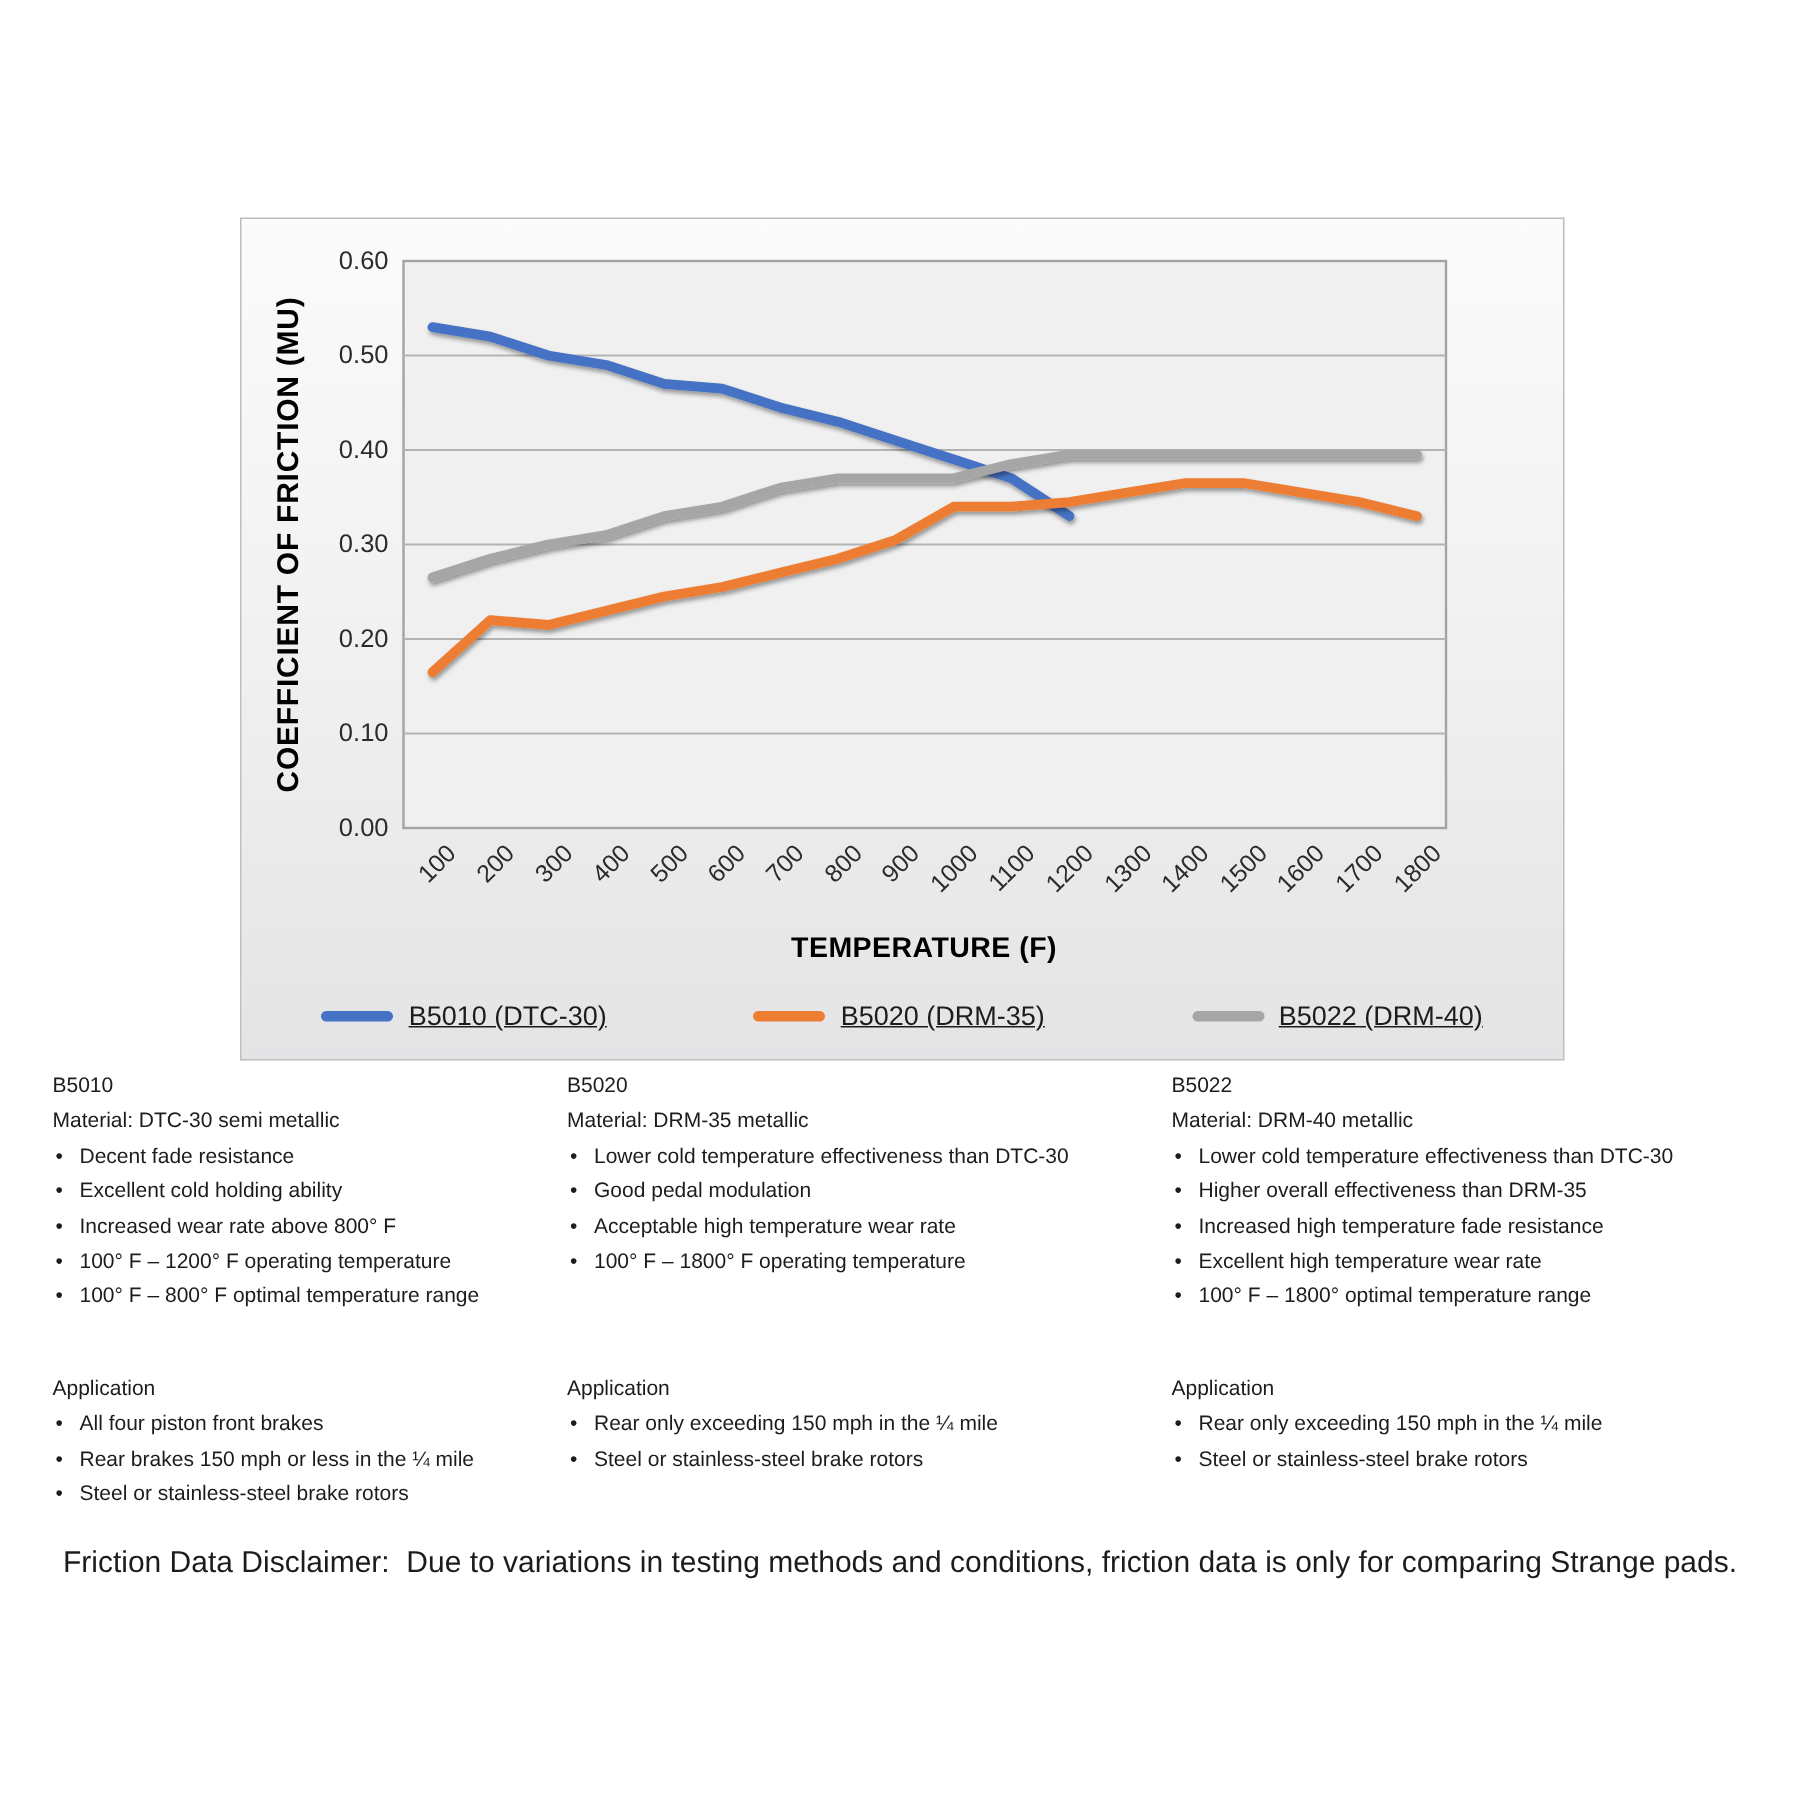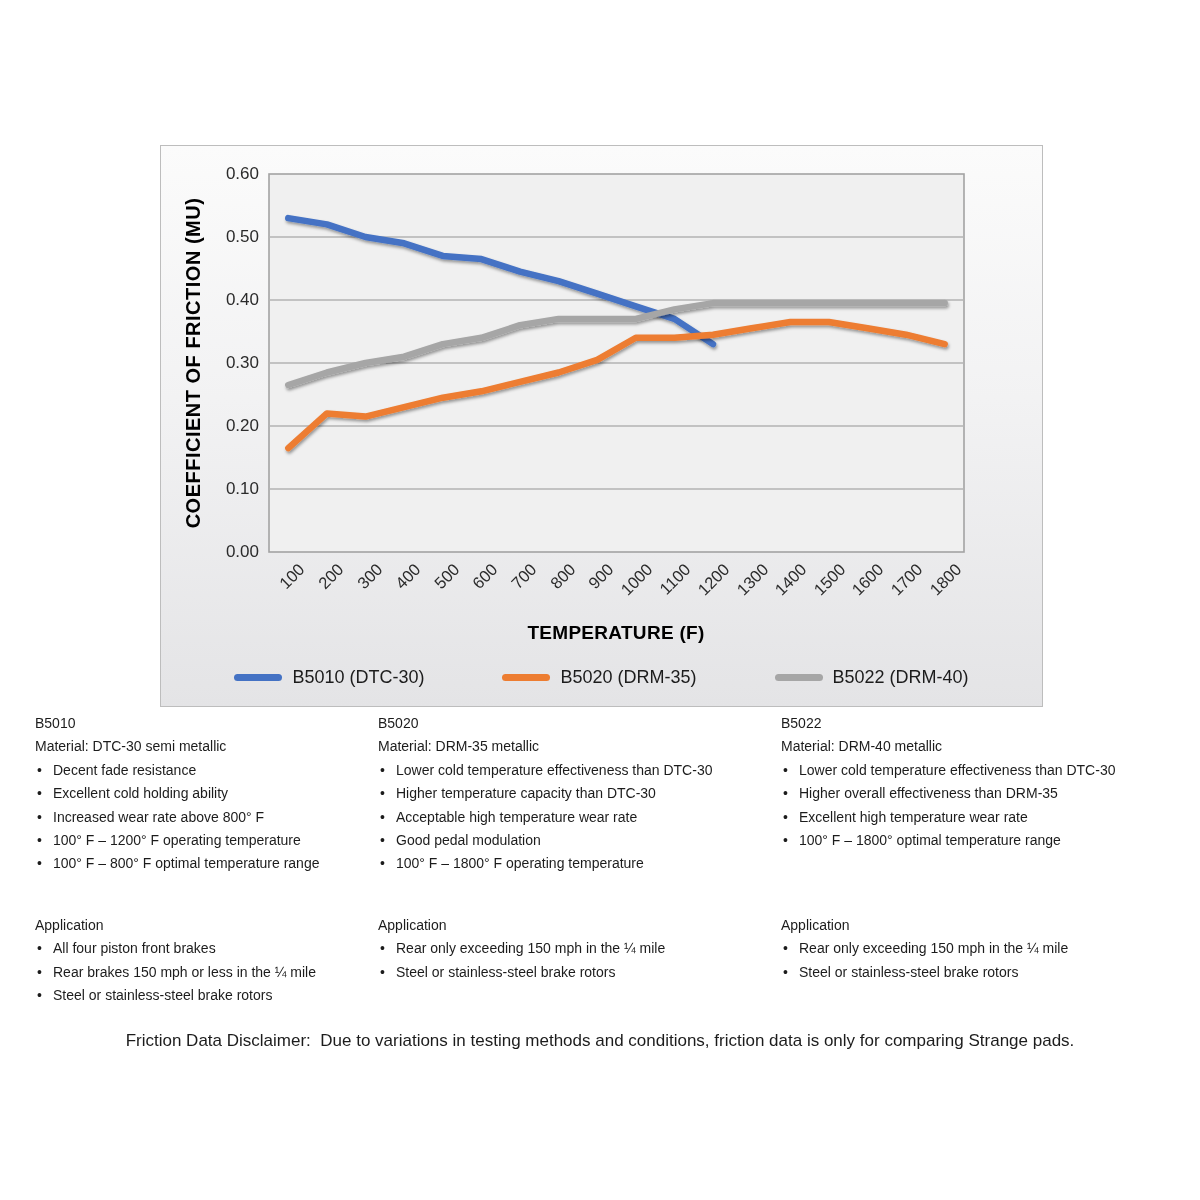--- a/index.html
+++ b/index.html
@@ -36,40 +36,40 @@
   }
   .xtick {
     position:absolute; white-space:nowrap;
     font-size:16.5px; color:#2b2b2b;
     transform:rotate(-45deg) translateX(-100%);
     transform-origin:0 0;
   }
 
   .legend {
     position:absolute; left:0; right:0; top:521px;
-    display:flex; justify-content:center; align-items:center; gap:78px;
+    display:flex; justify-content:center; align-items:center; gap:98px;text-decoration:underline;
   }
   .legend-item { display:flex; align-items:center; gap:10px; }
   .swatch { width:48px; height:7px; border-radius:4px; display:inline-block; }
   .legend-label { font-size:18px; color:#1c1c1c; white-space:nowrap; }
 
   
   .col { position:absolute; font-size:14px; line-height:23.4px; white-space:nowrap; }
   .col-1 { left:35px; }
   .col-2 { left:378px; }
   .col-3 { left:781px; }
   .specs-row .col { top:712px; }
   .apps-row  .col { top:914px; }
   .col ul { list-style:none; }
   .col li { position:relative; padding-left:18px; }
   .col li::before { content:"\2022"; position:absolute; left:2px; }
 
   .disclaimer {
     position:absolute; left:0; right:0; top:1031px;
-    text-align:center; font-size:17px; color:#1c1c1c;
+    text-align:center; font-size:20px; color:#1c1c1c;
   }
 </style>
 </head>
 <body>
 
 <div class="page">
 
   <section class="chart-box">
     <div class="y-title">COEFFICIENT OF FRICTION (MU)</div>
 
@@ -149,32 +149,32 @@
         <li>Increased wear rate above 800° F</li>
         <li>100° F – 1200° F operating temperature</li>
         <li>100° F – 800° F optimal temperature range</li>
       </ul>
     </div>
     <div class="col col-2">
       <div>B5020</div>
       <div>Material: DRM-35 metallic</div>
       <ul>
         <li>Lower cold temperature effectiveness than DTC-30</li>
-        <li>Higher temperature capacity than DTC-30</li>
+        <li>Good pedal modulation</li>
         <li>Acceptable high temperature wear rate</li>
-        <li>Good pedal modulation</li>
         <li>100° F – 1800° F operating temperature</li>
       </ul>
     </div>
     <div class="col col-3">
       <div>B5022</div>
       <div>Material: DRM-40 metallic</div>
       <ul>
         <li>Lower cold temperature effectiveness than DTC-30</li>
         <li>Higher overall effectiveness than DRM-35</li>
+        <li>Increased high temperature fade resistance</li>
         <li>Excellent high temperature wear rate</li>
         <li>100° F – 1800° optimal temperature range</li>
       </ul>
     </div>
   </section>
 
   <section class="apps-row">
     <div class="col col-1">
       <div>Application</div>
       <ul>

